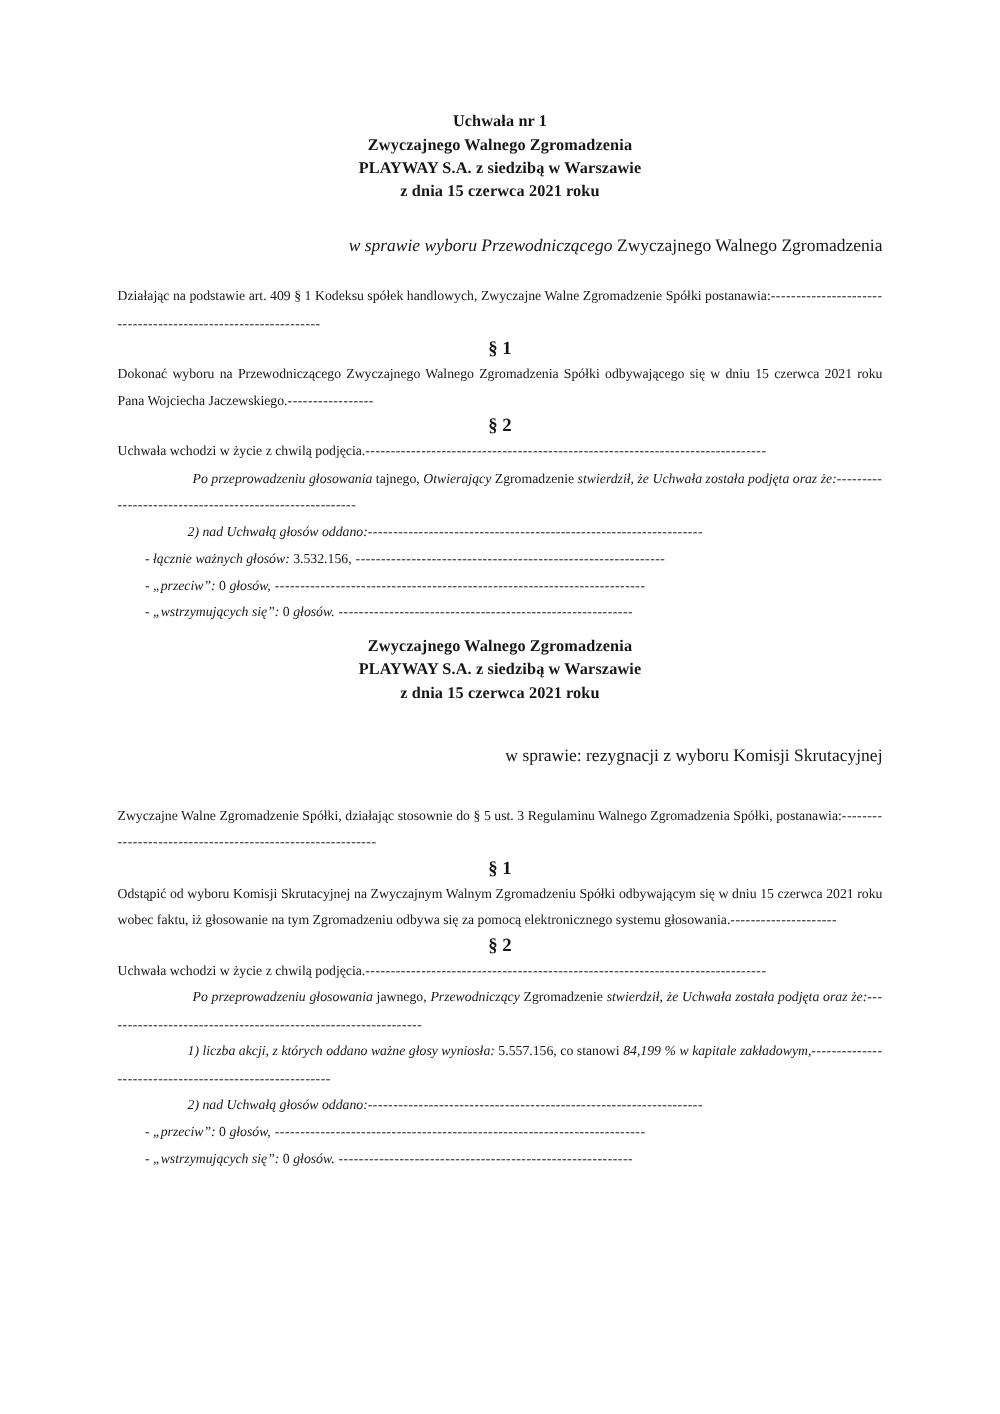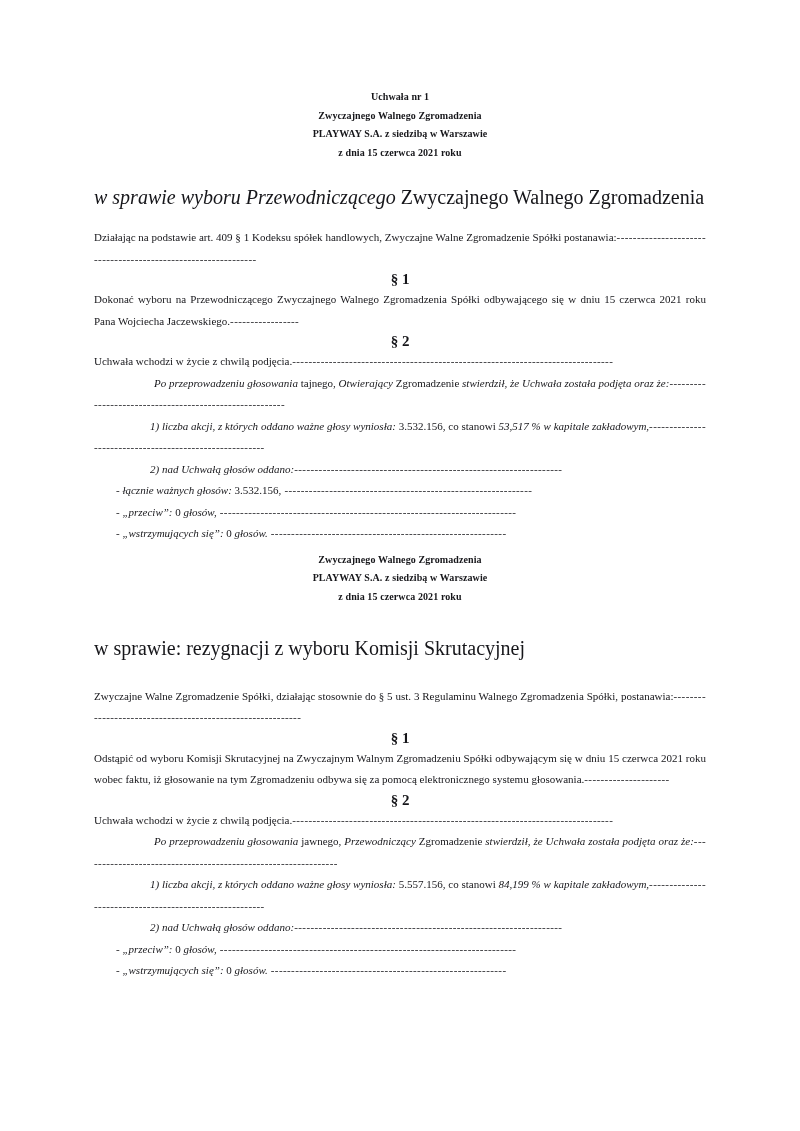--- a/index.html
+++ b/index.html
@@ -25,29 +25,29 @@
     position: absolute;
     left: 94px;
     top: 88px;
     width: 612px;
   }
 
   
   .doc-title {
     text-align: center;
     font-weight: bold;
-    font-size: 10px;
+    font-size: 13px;
     line-height: 18.6px;
     letter-spacing: 0.1px;
   }
   .doc-title .tline { display: block; }
 
   .subject {
-    text-align: left;
-    font-size: 20px;
+    text-align: right;
+    font-size: 14px;
     line-height: 19px;
   }
   .subject-1 { margin-top: 26px; }
   .subject-2 { margin-top: 32px; }
 
   .para-section {
     text-align: center;
     font-weight: bold;
     font-size: 15px;
     line-height: 19px;
@@ -126,23 +126,20 @@
     <div class="para-section">§ 2</div>
 
     <div class="body-p solo nowrap-line">
       <span>Uchwała wchodzi w życie z chwilą podjęcia.</span><span class="fill">-------------------------------------------------------------------------------</span>
     </div>
 
     <div class="body-p indent-para">
       <span class="it">Po przeprowadzeniu głosowania </span><span class="rg">tajnego, </span><span class="it">Otwierający </span><span class="rg">Zgromadzenie </span><span class="it">stwierdził, że Uchwała została podjęta oraz że:</span><span class="fill">--------------------------------------------------------</span>
     </div>
 
-    <div class="body-p hang-item">
-      <span class="it">1) liczba akcji, z których oddano ważne głosy wyniosła:</span><span class="rg"> 3.532.156, co stanowi </span><span class="it">53,517 % w kapitale zakładowym,</span><span class="fill">--------------------------------------------------------</span>
-    </div>
 
     <div class="body-p solo hang-item nowrap-line">
       <span class="it">2) nad Uchwałą głosów oddano:</span><span class="fill">------------------------------------------------------------------</span>
     </div>
 
     <div class="body-p bullet-line">
       <span class="it">- łącznie ważnych głosów:</span><span class="rg"> 3.532.156,</span><span class="fill"> -------------------------------------------------------------</span>
     </div>
 
 

